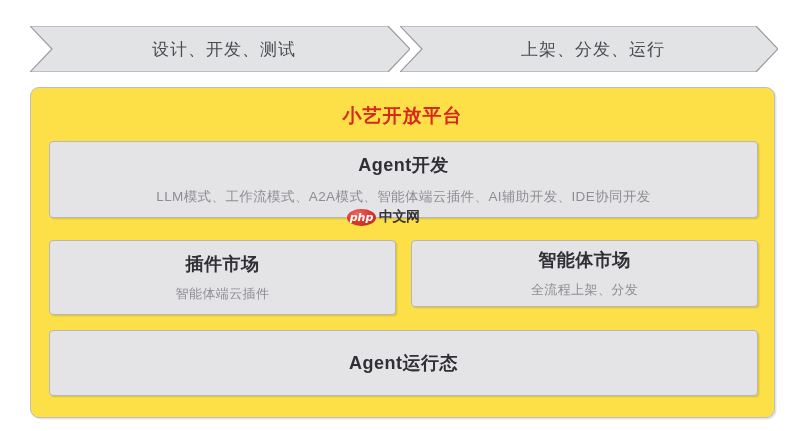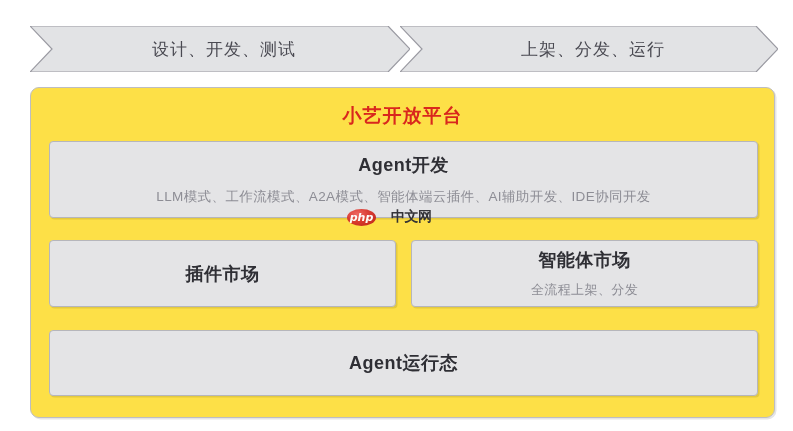--- a/index.html
+++ b/index.html
@@ -96,34 +96,34 @@
   .panel-sub {
     margin-top: 9px;
     font-size: 13px;
     color: #8d8d95;
     letter-spacing: 0.4px;
     white-space: nowrap;
   }
 
   
   #panel-agent-dev    { left: 18px;  top: 53px;  width: 709px; height: 77px; }
-  #panel-plugin-mkt   { left: 18px;  top: 152px; width: 347px; height: 67px; }
+  #panel-plugin-mkt   { left: 18px;  top: 152px; width: 347px; height: 75px; }
   #panel-agent-mkt    { left: 380px; top: 152px; width: 347px; height: 67px; }
   #panel-agent-rt     { left: 18px;  top: 242px; width: 709px; height: 66px; }
 
   #panel-agent-dev .panel-sub { margin-top: 11px; font-size: 13.5px; }
 
   
   .watermark {
     position: absolute;
     left: 347px;
     top: 208px;
     display: flex;
     align-items: center;
-    gap: 15px;
+    gap: 3px;
     z-index: 5;
     opacity: 0.95;
   }
   .wm-badge {
     width: 29px;
     height: 17px;
     border-radius: 50%;
     background: radial-gradient(ellipse at 35% 30%, #f0625a 0%, #d8342b 45%, #b71b14 100%);
     color: #ffffff;
     font-size: 11px;
@@ -169,20 +169,21 @@
 
   <div class="platform-title">小艺开放平台</div>
 
   <div class="panel" id="panel-agent-dev">
     <div class="panel-title">Agent开发</div>
     <div class="panel-sub">LLM模式、工作流模式、A2A模式、智能体端云插件、AI辅助开发、IDE协同开发</div>
   </div>
 
   <div class="panel" id="panel-plugin-mkt">
     <div class="panel-title">插件市场</div>
+    <div class="panel-sub">智能体端云插件</div>
   </div>
 
   <div class="panel" id="panel-agent-rt">
     <div class="panel-title">Agent运行态</div>
   </div>
 
   <div class="panel" id="panel-agent-mkt">
     <div class="panel-title">智能体市场</div>
     <div class="panel-sub">全流程上架、分发</div>
   </div>

